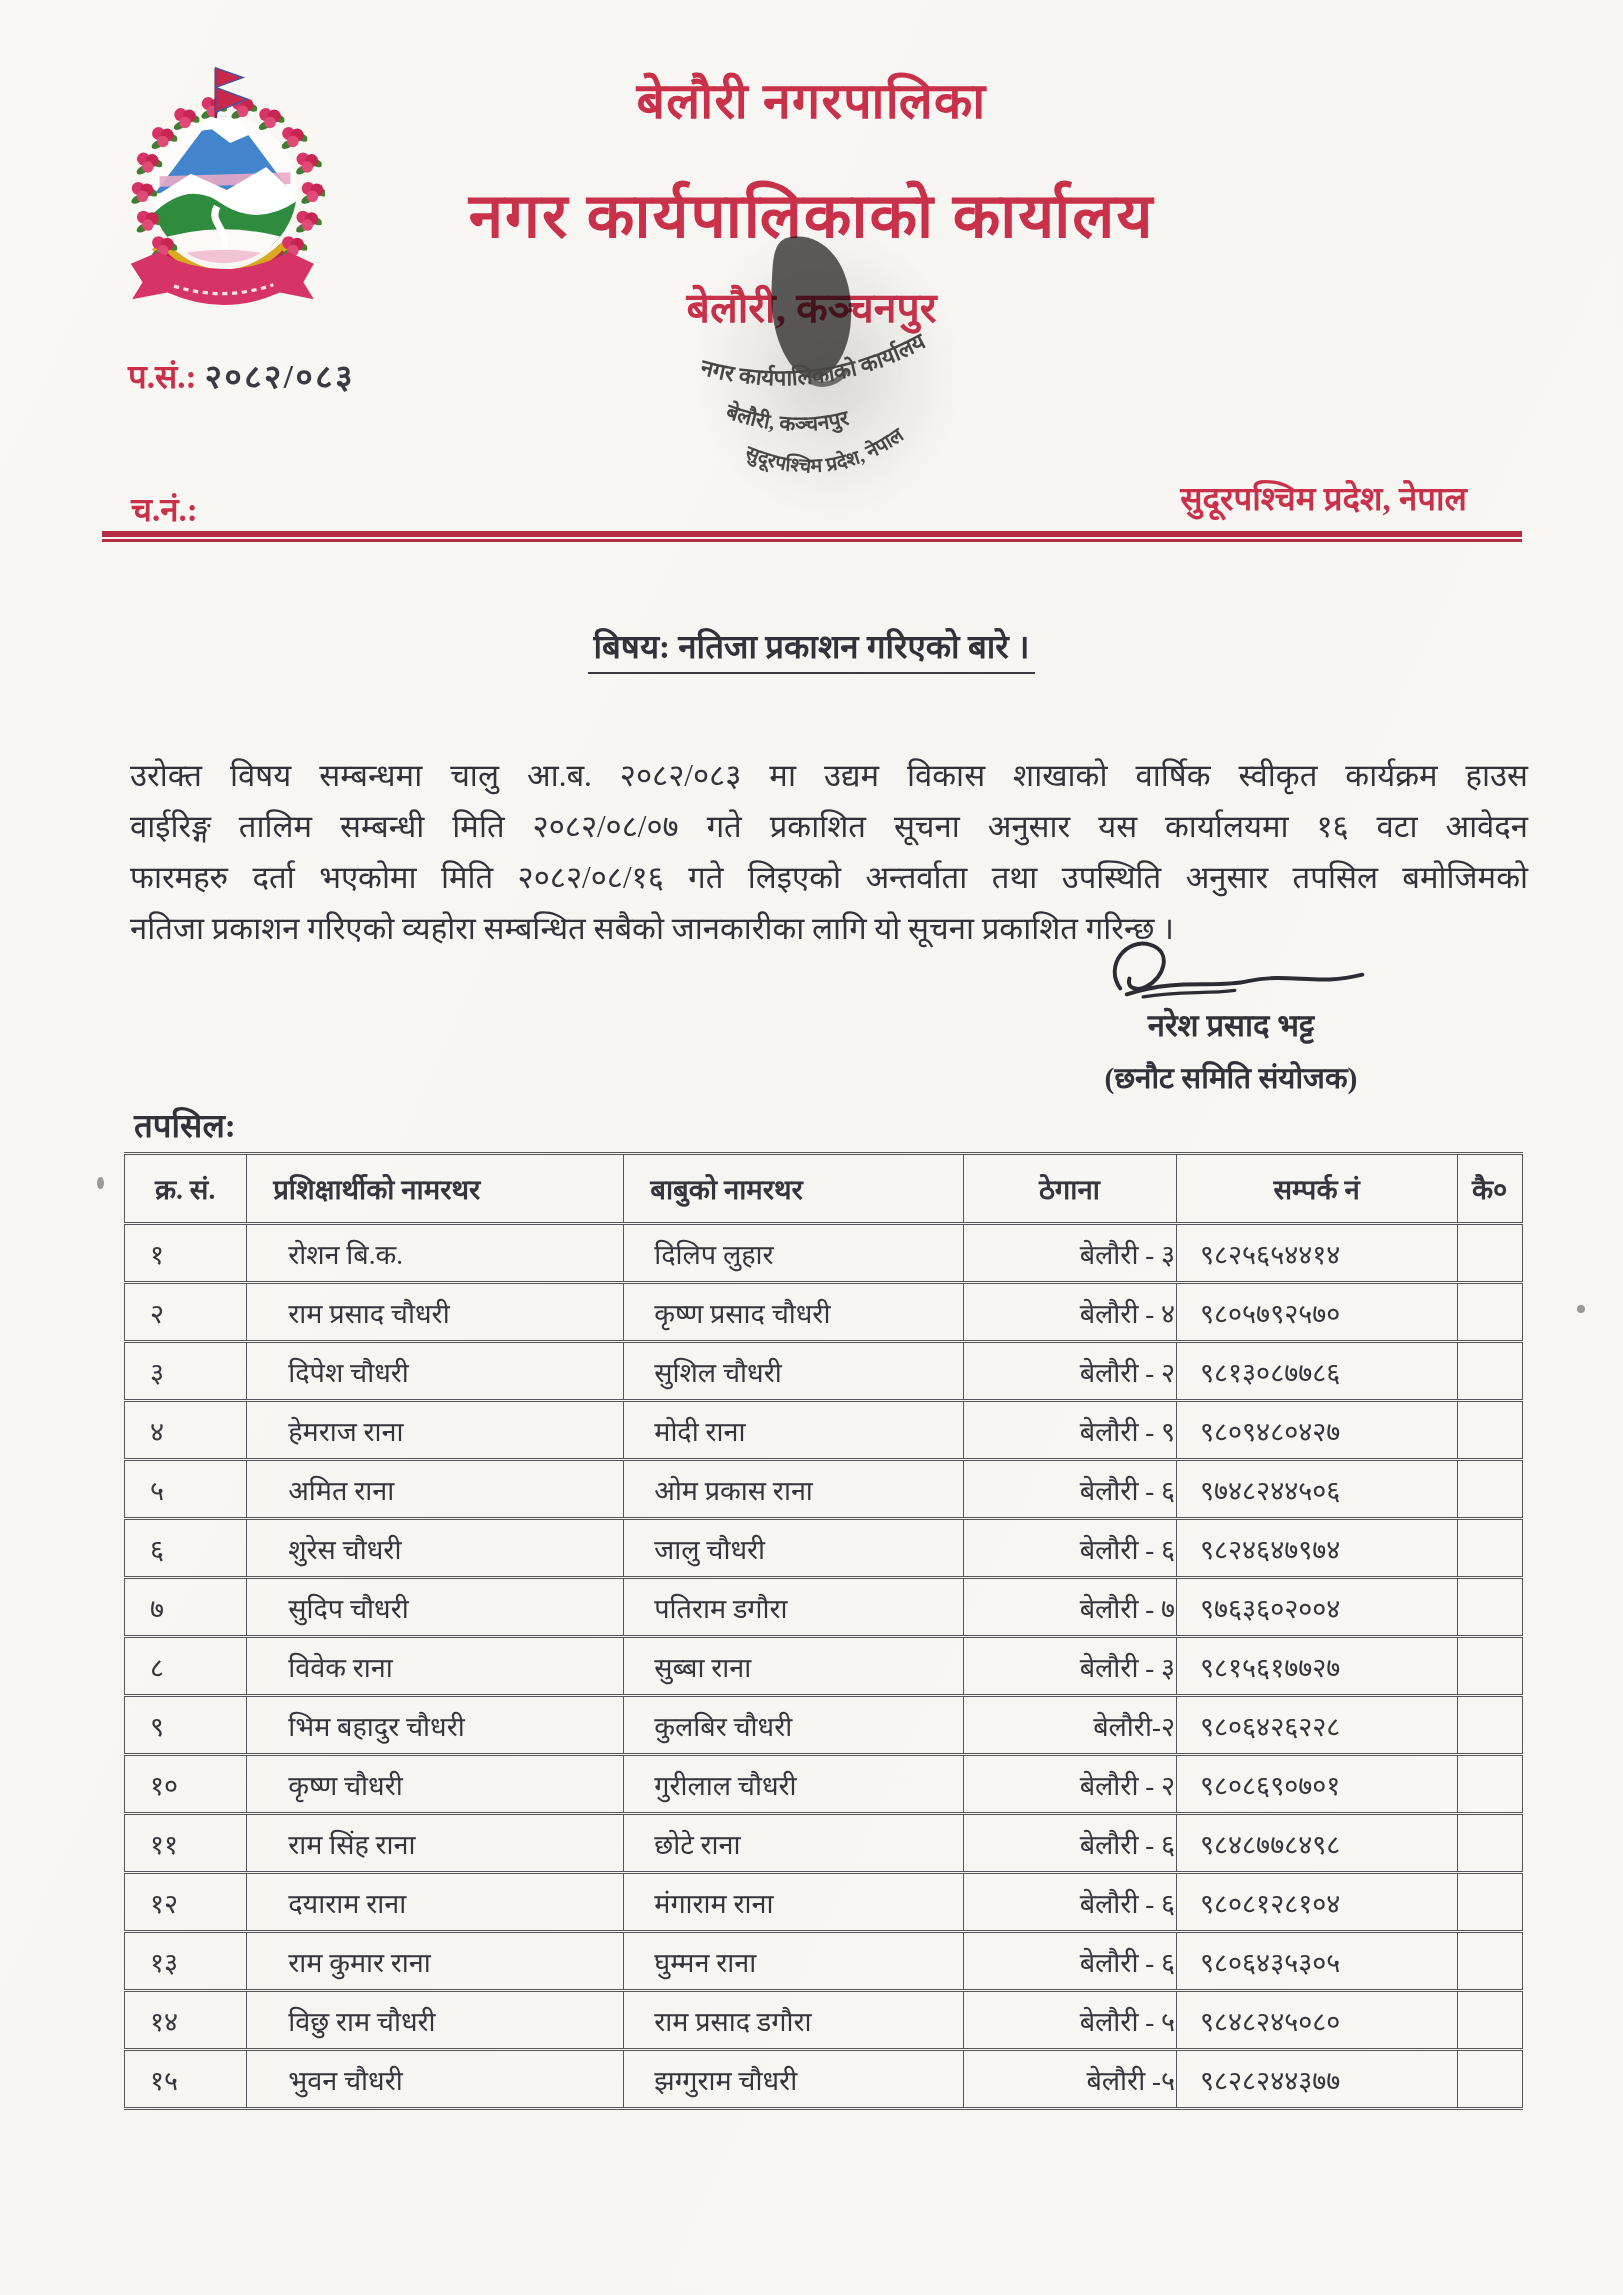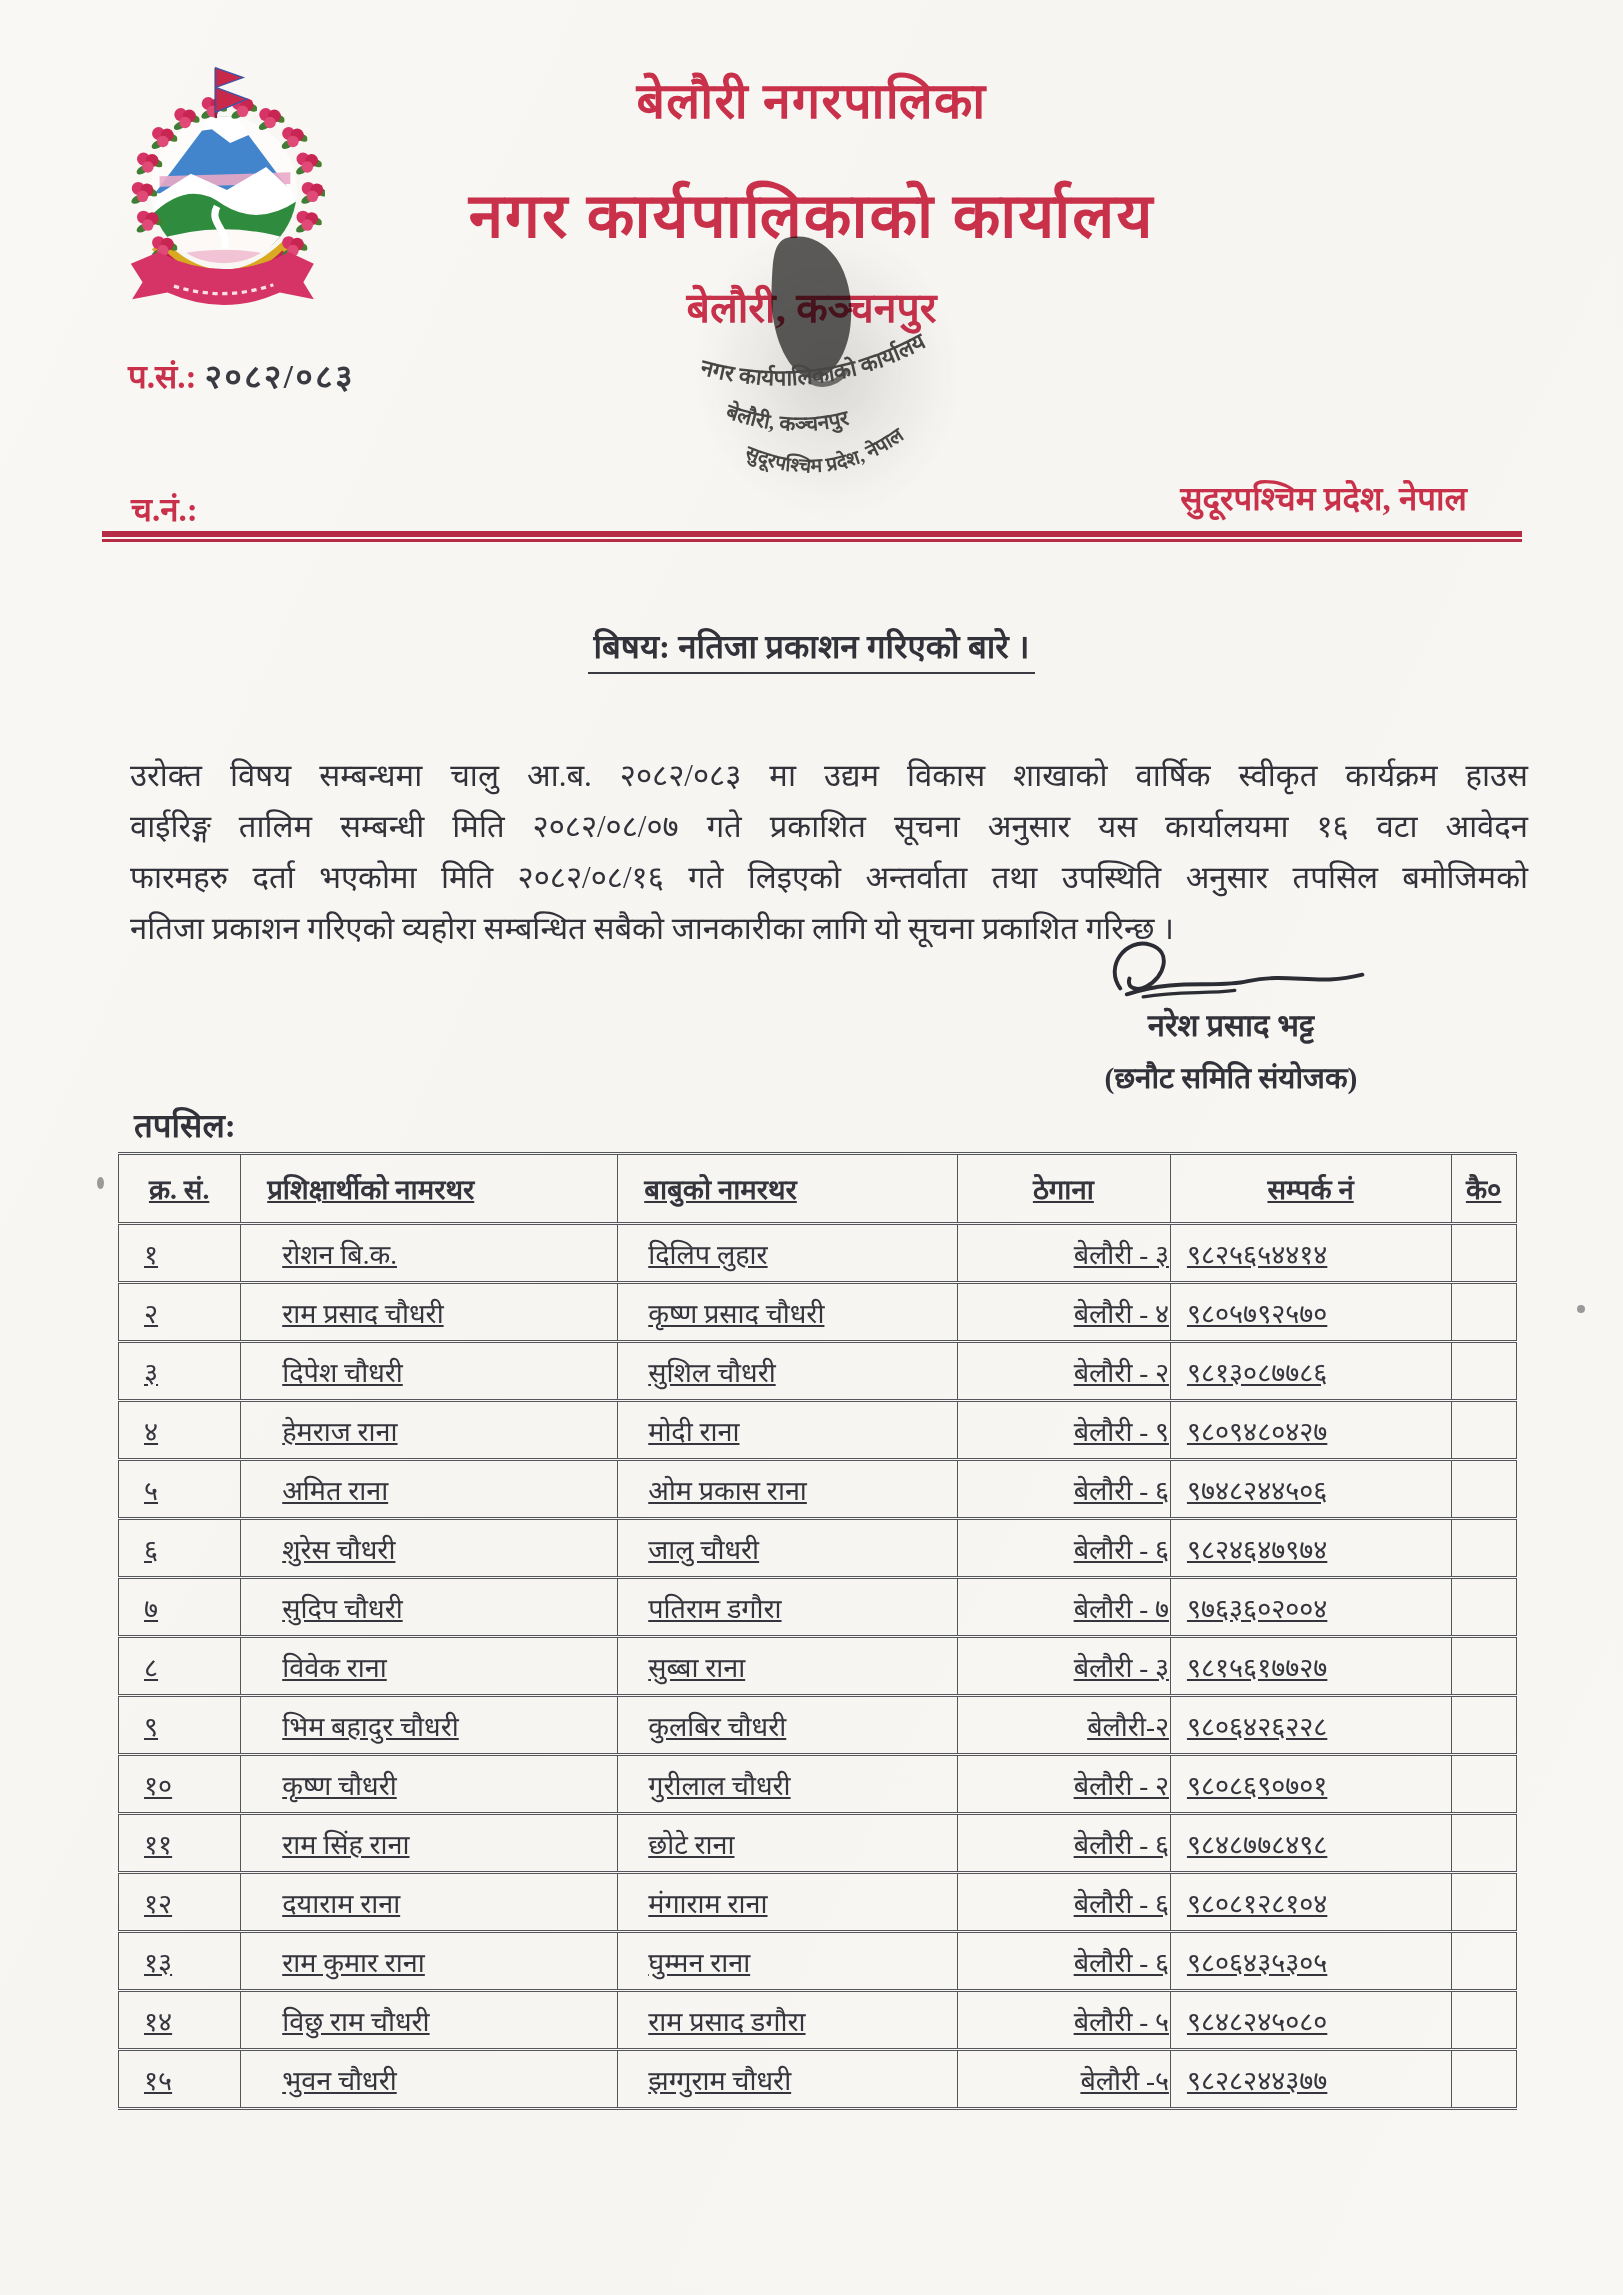--- a/index.html
+++ b/index.html
@@ -22,32 +22,32 @@
   .meta{left:1147px;top:556px;font-size:31px;line-height:42px;white-space:nowrap;}
   .subject{top:623px;font-size:33px;font-weight:bold;}
   .subject span{border-bottom:2.6px solid #3a3a42;padding:0 5.2px 6.5px;}
   .bodyblk{left:130px;top:711px;width:1398px;font-size:31px;line-height:51px;margin-top:39px;}
   .bline{text-align:justify;}
   .bline.just{text-align-last:justify;}
   .sig{left:1041px;top:926px;width:380px;text-align:center;}
   .sig .name{font-size:31px;font-weight:bold;margin-top:-3.9px;}
   .sig .role{font-size:29.5px;font-weight:bold;margin-top:10.5px;white-space:nowrap;}
   .tapasil{left:134px;top:1102px;font-size:33px;font-weight:bold;}
-  table.res{position:absolute;left:118px;top:1152px;width:1399px;border-collapse:collapse;
-            table-layout:fixed;font-size:27px;color:#35353d;text-decoration:underline;}
+  table.res{position:absolute;left:124px;top:1152px;width:1399px;border-collapse:collapse;
+            table-layout:fixed;font-size:27px;color:#35353d;}
   table.res th,table.res td{border-left:1.3px solid #55555c;border-right:1.3px solid #55555c;
             border-top:3.9px double #55555c;border-bottom:3.9px double #55555c;
             overflow:hidden;white-space:nowrap;}
   table.res th{height:65px;font-weight:bold;font-size:27.5px;}
   table.res td{height:54px;}
   .c0{width:9.0%;}
   .c1{width:26.2%;text-align:left;padding-left:41px;}
   .c2{width:23.4%;text-align:left;padding-left:30px;}
   .c3{width:15.8%;text-align:right;padding-left:29px;}
-  .c4{width:20.9%;text-align:left;padding-left:16px;}
+  .c4{width:20.9%;text-align:left;padding-left:23px;}
   .c5{width:4.7%;}
   td.c0{text-align:left;padding-left:25px;}
   th.c0,th.c3,th.c4,th.c5{text-align:center;padding-left:0;}
   th.c1{padding-left:26px;}
   th.c2{padding-left:26px;}
   .stampwrap{left:661px;top:211px;width:340px;height:321px;mix-blend-mode:multiply;}
   .speck{position:absolute;background:#9a9a9a;border-radius:50%;}
 </style>
 </head>
 <body>

